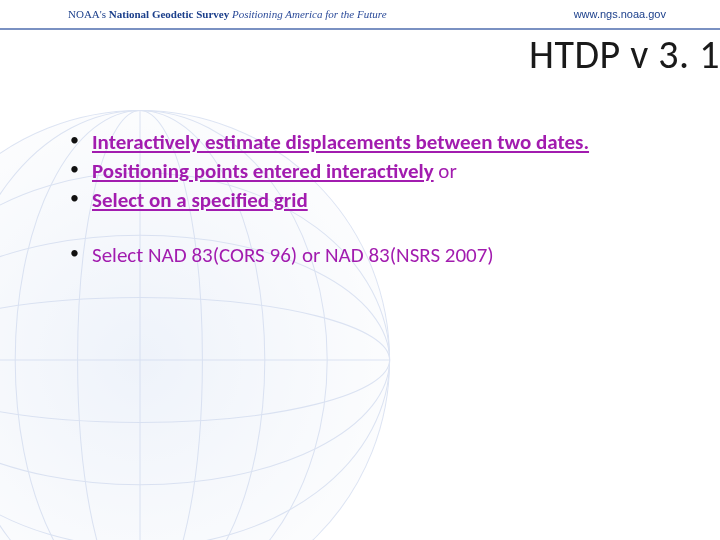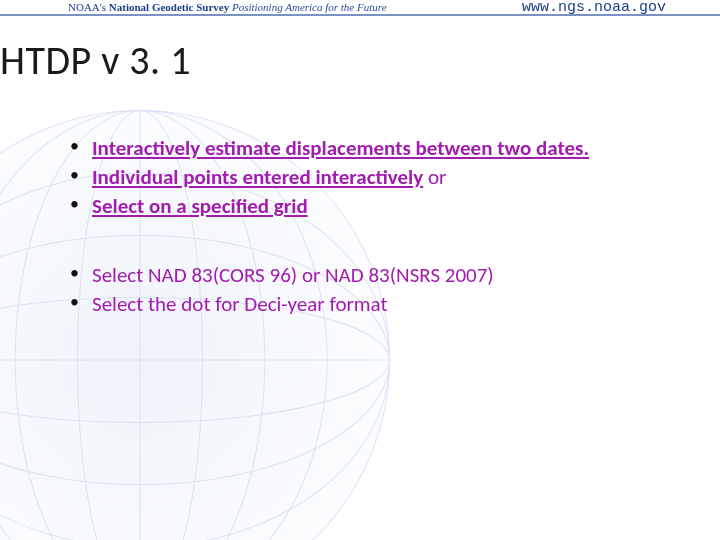--- a/index.html
+++ b/index.html
@@ -18,46 +18,45 @@
   .bg-deco svg {
     position: absolute;
     left: -120px;
     bottom: -80px;
     width: 520px;
     height: 520px;
     opacity: 0.5;
   }
   .header-bar {
     position: relative;
-    height: 16px;
+    height: 30px;
     border-bottom: 2px solid #7a91c2;
     display: flex;
     justify-content: space-between;
     align-items: center;
     padding: 0 54px 0 68px;
   }
   .header-left {
     font-size: 11px;
     color: #1b3f8b;
     font-family: "Times New Roman", serif;
     white-space: nowrap;
   }
   .header-left .bold { font-weight: 700; }
   .header-left .ital { font-style: italic; color: #2a4a99; }
   .header-right {
-    font-size: 15px;
+    font-size: 11px;
     color: #1b3f8b;
-    font-family: Liberation Mono, monospace;
+    font-family: Liberation Sans, sans-serif;
   }
   .title {
-    text-align: left;
+    text-align: right;
     font-size: 40px;
     font-weight: 400;
     color: #1a1a1a;
-    margin-top: 20px;
     letter-spacing: 0.5px;
   }
   .content {
     margin: 50px 64px 0 64px;
     font-size: 21px;
     color: #a21caf;
     line-height: 1.28;
   }
   .content ul { list-style: none; }
   .content li {
@@ -66,21 +65,21 @@
     margin-bottom: 2px;
   }
   .content li::before {
     content: "•";
     position: absolute;
     left: 6px;
     top: 0;
     color: #111;
     font-size: 18px;
   }
-  .block2 { margin-top: 42px; }
+  .block2 { margin-top: 28px; }
   .u { text-decoration: underline; font-weight: 700; }
   .nou { text-decoration: none; font-weight: 400; }
 </style>
 </head>
 <body>
 
 <div class="bg-deco">
   <svg viewBox="0 0 500 500">
     <defs>
       <radialGradient id="g1" cx="50%" cy="50%" r="60%">
@@ -113,28 +112,25 @@
 </div>
 
 <h1 class="title">HTDP v 3. 1</h1>
 
 <div class="content">
   <ul>
     <li>
       <span class="u">Interactively estimate displacements between two dates.</span>
     </li>
     <li>
-      <span class="u">Individual points entered interactively</span><span class="nou"> or</span>
+      <span class="u">Positioning points entered interactively</span><span class="nou"> or</span>
     </li>
     <li>
       <span class="u">Select on a specified grid</span>
     </li>
   </ul>
 
   <ul class="block2">
     <li>
       <span>Select NAD 83(CORS 96) or NAD 83(NSRS 2007)</span>
     </li>
-    <li>
-      <span>Select the dot for Deci-year format</span>
-    </li>
   </ul>
 </div>
 
 </body></html>

